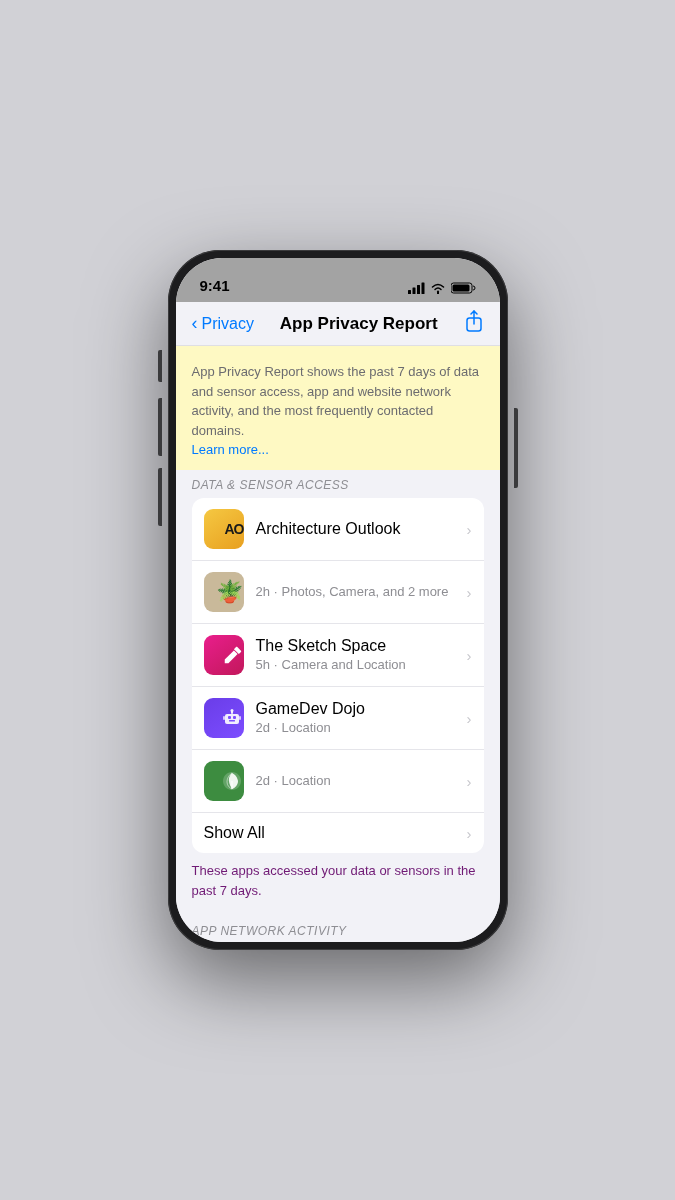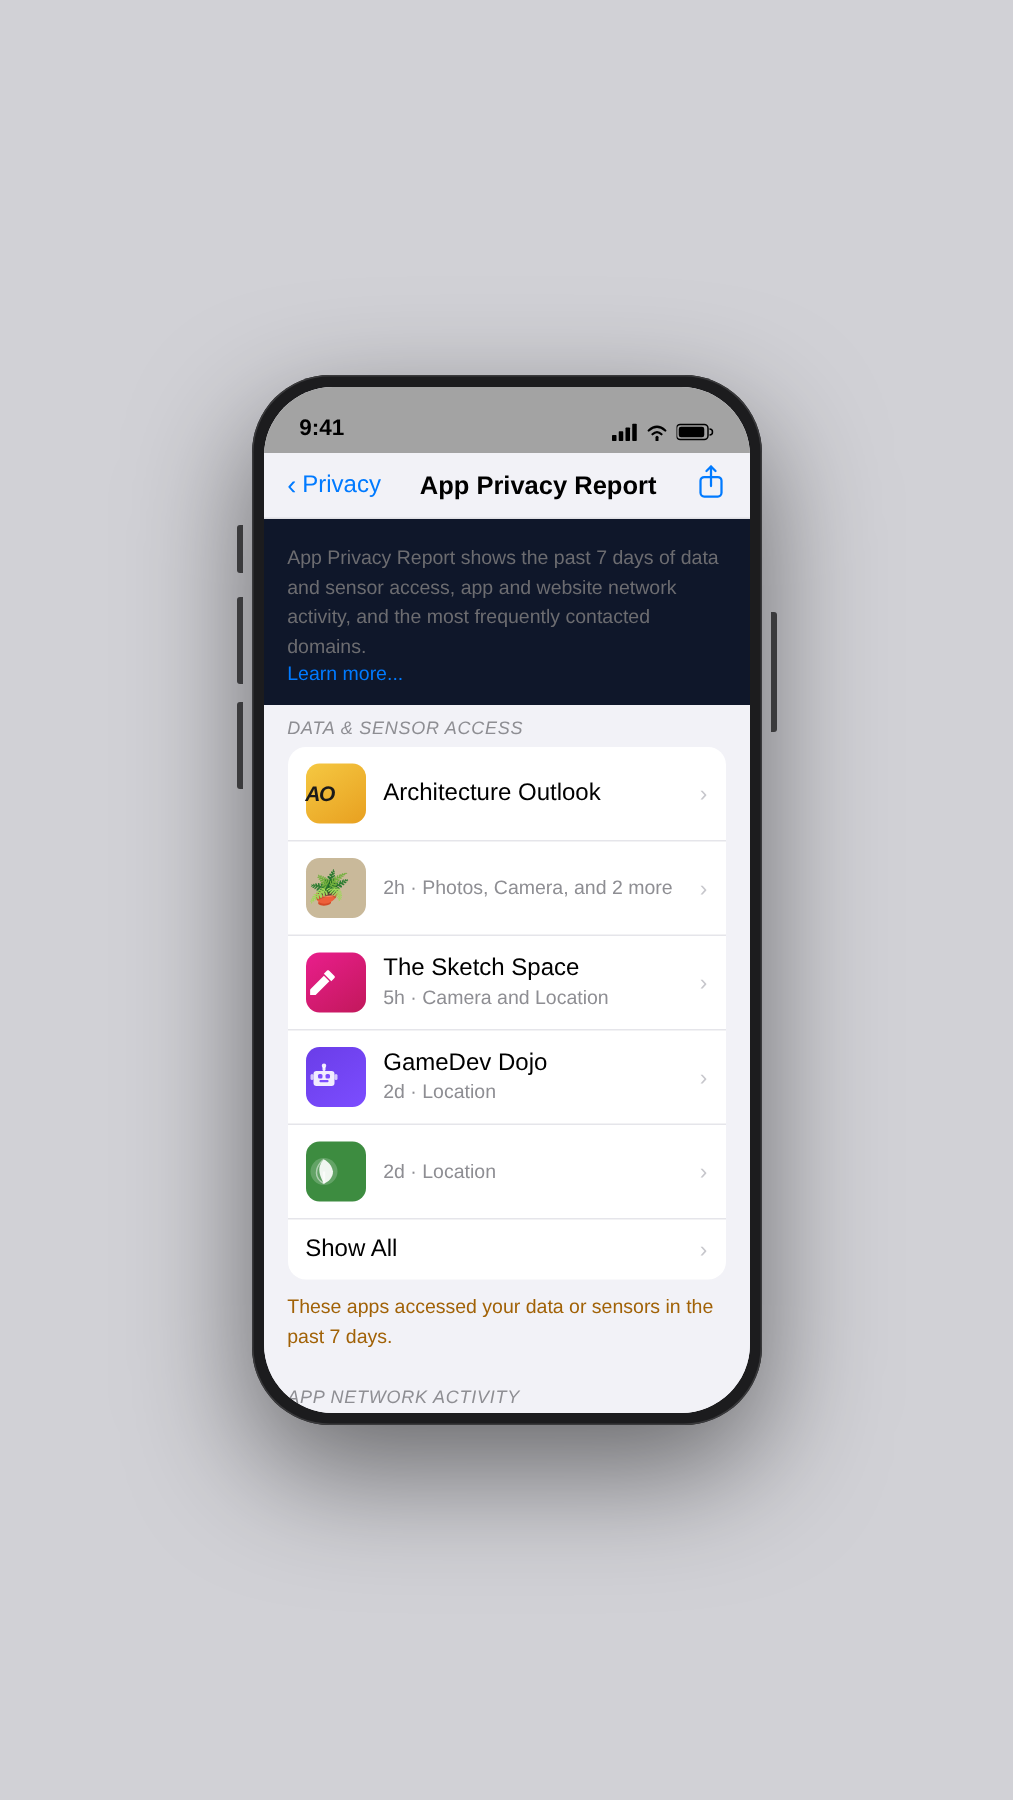--- a/index.html
+++ b/index.html
@@ -119,21 +119,21 @@
       height: calc(100% - 44px - 44px);
       overflow-y: auto;
       background: #f2f2f7;
     }
 
     .content::-webkit-scrollbar { display: none; }
 
     
     .description-section {
       padding: 16px 16px 12px;
-      background: #0f172a;
+      background: #fef9c3;
     }
 
     .description-text {
       font-size: 13px;
       color: #6c6c70;
       line-height: 1.5;
     }
 
     .learn-more {
       color: #007aff;
@@ -173,25 +173,24 @@
       border-bottom: none;
     }
 
     .app-icon {
       width: 40px;
       height: 40px;
       border-radius: 9px;
       flex-shrink: 0;
       display: flex;
       align-items: center;
-      justify-content: flex-start;
+      justify-content: flex-end;
       font-size: 18px;
       font-weight: 700;
       color: #fff;
-      font-style: italic;
     }
 
     .item-info {
       flex: 1;
     }
 
     .item-name {
       font-size: 16px;
       font-weight: 400;
       color: #000;
@@ -222,21 +221,21 @@
     .show-all-label {
       font-size: 16px;
       color: #000;
       flex: 1;
     }
 
     
     .footer-note {
       padding: 8px 16px 16px;
       font-size: 13px;
-      color: #a16207;
+      color: #701a75;
       line-height: 1.5;
     }
 
     
     .ao-icon {
       background: linear-gradient(145deg, #f5c842, #e8a020);
       border-radius: 9px;
     }
   </style>
 </head>

